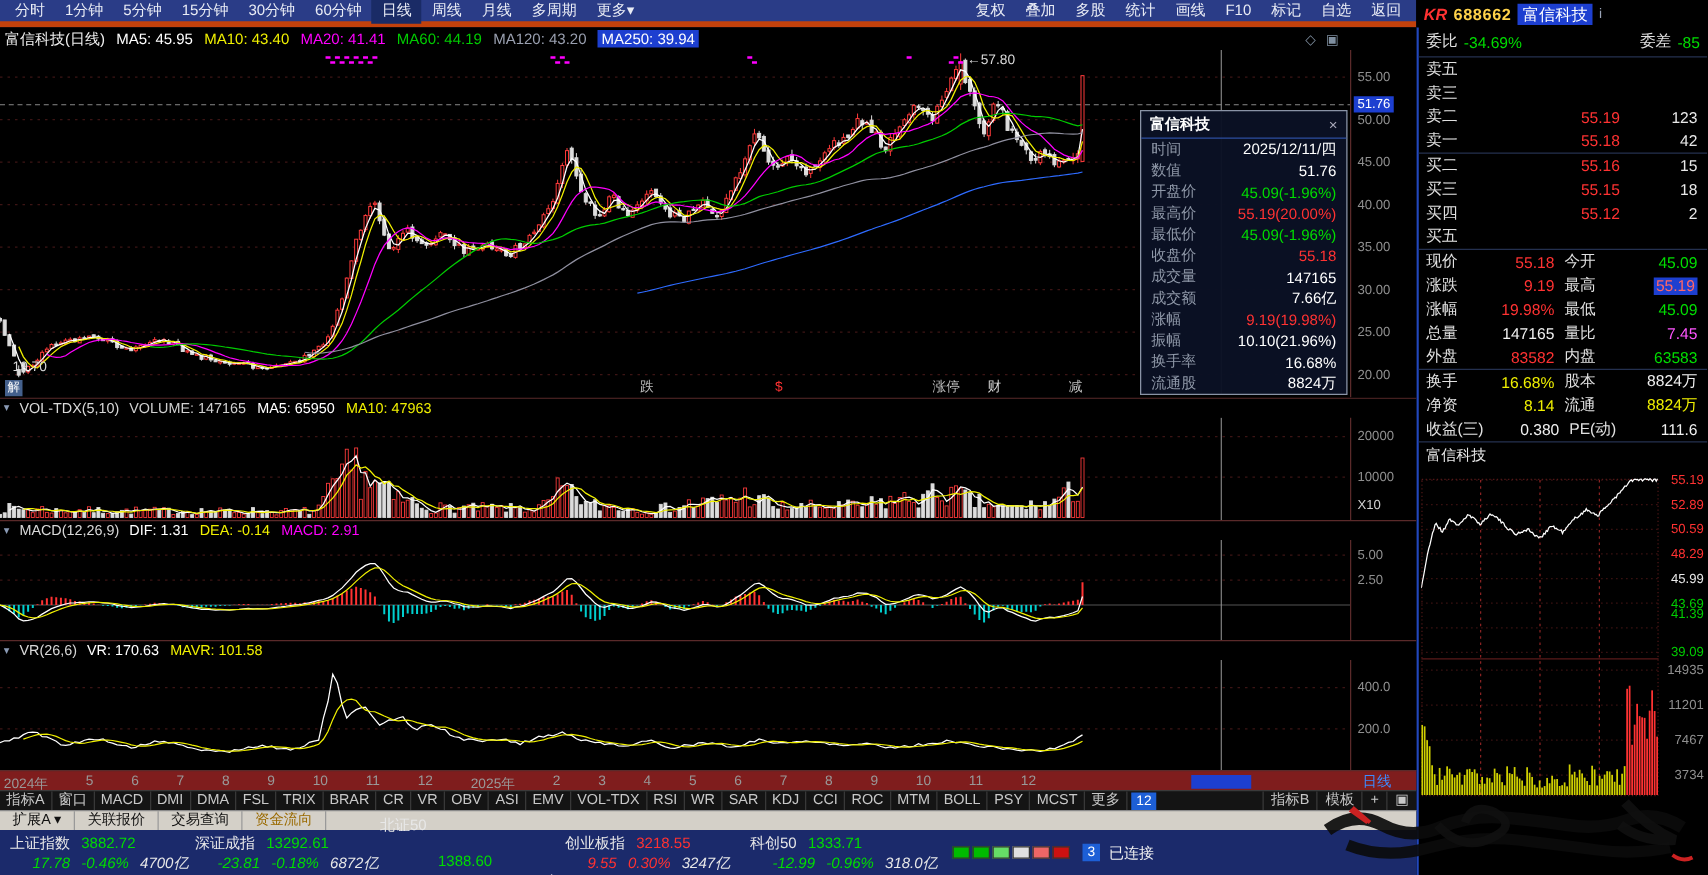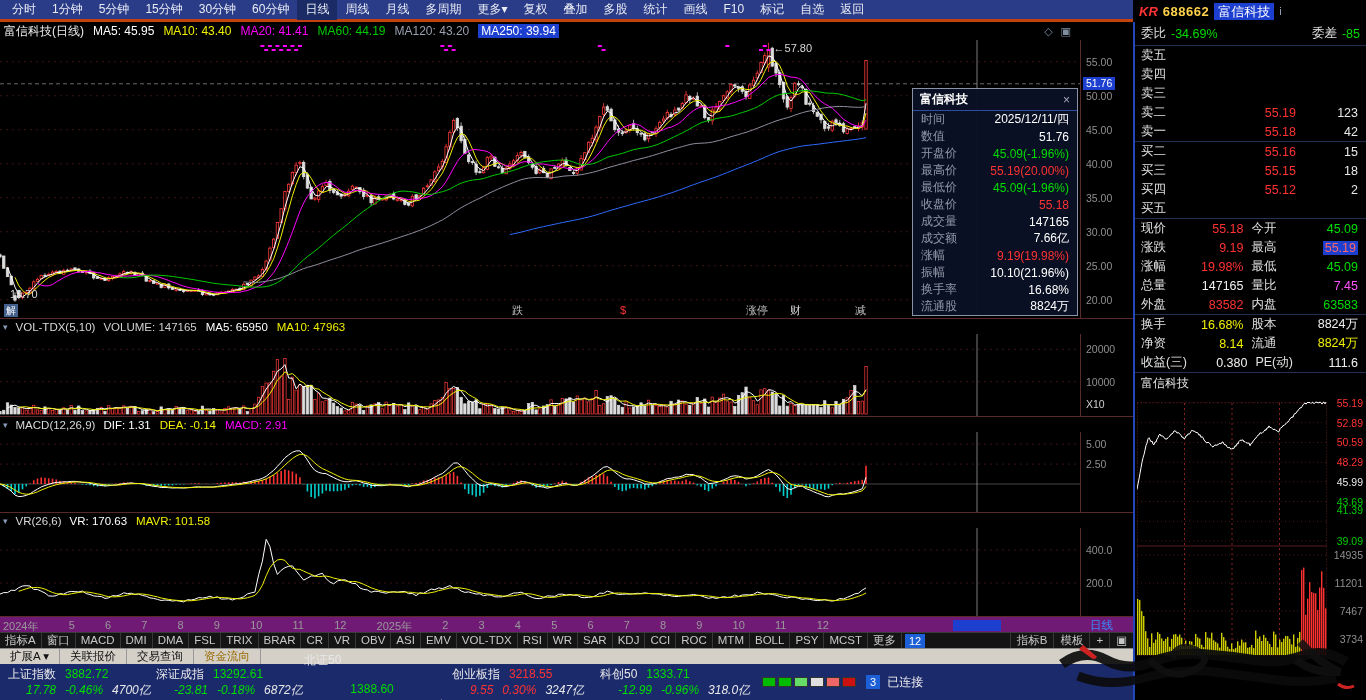--- a/index.html
+++ b/index.html
@@ -1,21 +1,21 @@
 <!DOCTYPE html>
 <html><head>
 <meta charset="utf-8">
 <style>
 *{margin:0;padding:0;box-sizing:border-box;}
 html,body{background:#000;}
 body{font-family:"Liberation Sans","DejaVu Sans",sans-serif;}
 #app{position:relative;width:1366px;height:700px;background:#000;overflow:hidden;color:#ddd;font-size:12px;}
 
 .topbar{display:flex;height:22px;}
-.menu-area{width:1133px;background:#2a3c87;display:flex;align-items:center;justify-content:flex-start;padding:0 4px;border-bottom:3px solid #c2410c;}
+.menu-area{width:1133px;background:#2a3c87;display:flex;align-items:center;justify-content:space-between;padding:0 4px;border-bottom:5px solid #c2410c;}
 .menu-left,.menu-right{display:flex;align-items:center;height:100%;}
 .menu-item{padding:0 8px;color:#e9ecf5;font-size:12px;line-height:21px;white-space:nowrap;cursor:default;}
 .menu-item.active{background:#1a2b66;}
 .stock-head{width:233px;background:#000;display:flex;align-items:center;gap:5px;padding:0 6px;font-size:13px;}
 .kr{color:#ff3232;font-weight:bold;font-style:italic;}
 .scode{color:#ffd24a;font-weight:bold;letter-spacing:0.5px;}
 .sname{background:#1d3fd0;color:#fff;padding:0 4px;line-height:17px;}
 .sinfo{color:#9aa4b8;font-size:11px;border:1px solid #5a6residual;}
 .sinfo{border:none;}
 
@@ -44,21 +44,21 @@
 .anno{position:absolute;font-size:11px;color:#d8d8d8;z-index:5;}
 .marker{position:absolute;bottom:1px;font-size:11px;line-height:13px;z-index:5;}
 .marker-badge{background:#44608c;color:#fff;font-size:10px;padding:0 2px;}
 
 .tooltip{position:absolute;left:912px;top:48px;width:166px;background:rgba(10,17,36,0.96);border:1px solid #8a93a6;z-index:20;font-size:12px;}
 .tt-head{height:22px;display:flex;align-items:center;justify-content:space-between;padding:0 7px;border-bottom:1px solid #2d4da0;color:#fff;font-weight:bold;}
 .tt-close{color:#aab;font-weight:normal;}
 .tt-row{height:17px;display:flex;justify-content:space-between;align-items:center;padding:0 8px;}
 .tt-label{color:#8f98a8;}
 
-.xaxis-row{height:16px;position:relative;background:#701a75;border-top:1px solid #5a2a2a;color:#999;padding-left:40px;}
+.xaxis-row{height:16px;position:relative;background:#7f1d1d;border-top:1px solid #5a2a2a;color:#999;padding-left:40px;}
 .months{position:absolute;left:3px;top:2px;width:826px;display:flex;justify-content:space-between;font-size:11px;}
 .date-box{position:absolute;left:953px;top:3px;width:48px;height:11px;background:#1d3fd0;}
 .period-label{position:absolute;left:1090px;top:1px;color:#3d8bff;font-size:11.5px;}
 
 .ind-tabs{height:16px;background:#141414;display:flex;align-items:center;font-size:11.5px;color:#c8c8c8;border-top:1px solid #3a3a3a;white-space:nowrap;overflow:hidden;}
 .ind-tab{padding:0 5px;border-right:1px solid #383838;line-height:15px;}
 .ind-badge{background:#1d5fd6;color:#fff;padding:0 4px;margin:0 3px;line-height:14px;font-size:11px;}
 .ind-right{margin-left:auto;display:flex;align-items:center;}
 .ind-btn{padding:0 6px;border-left:1px solid #383838;line-height:15px;}
 
@@ -1399,25 +1399,20 @@
         <span class="wlabel" style="margin-left:auto">委差</span>
         <span class="wvalue">-85</span>
       </div>
       <div class="bookgrp" id="sell-rows">
           <div class="book-row">
             <span class="bl">卖五</span>
             <span class="bp"></span>
             <span class="bv"></span>
           </div>
           <div class="book-row">
-            <span class="bl">卖四</span>
-            <span class="bp"></span>
-            <span class="bv"></span>
-          </div>
-          <div class="book-row">
             <span class="bl">卖三</span>
             <span class="bp"></span>
             <span class="bv"></span>
           </div>
           <div class="book-row">
             <span class="bl">卖二</span>
             <span class="bp">55.19</span>
             <span class="bv">123</span>
           </div>
           <div class="book-row">

